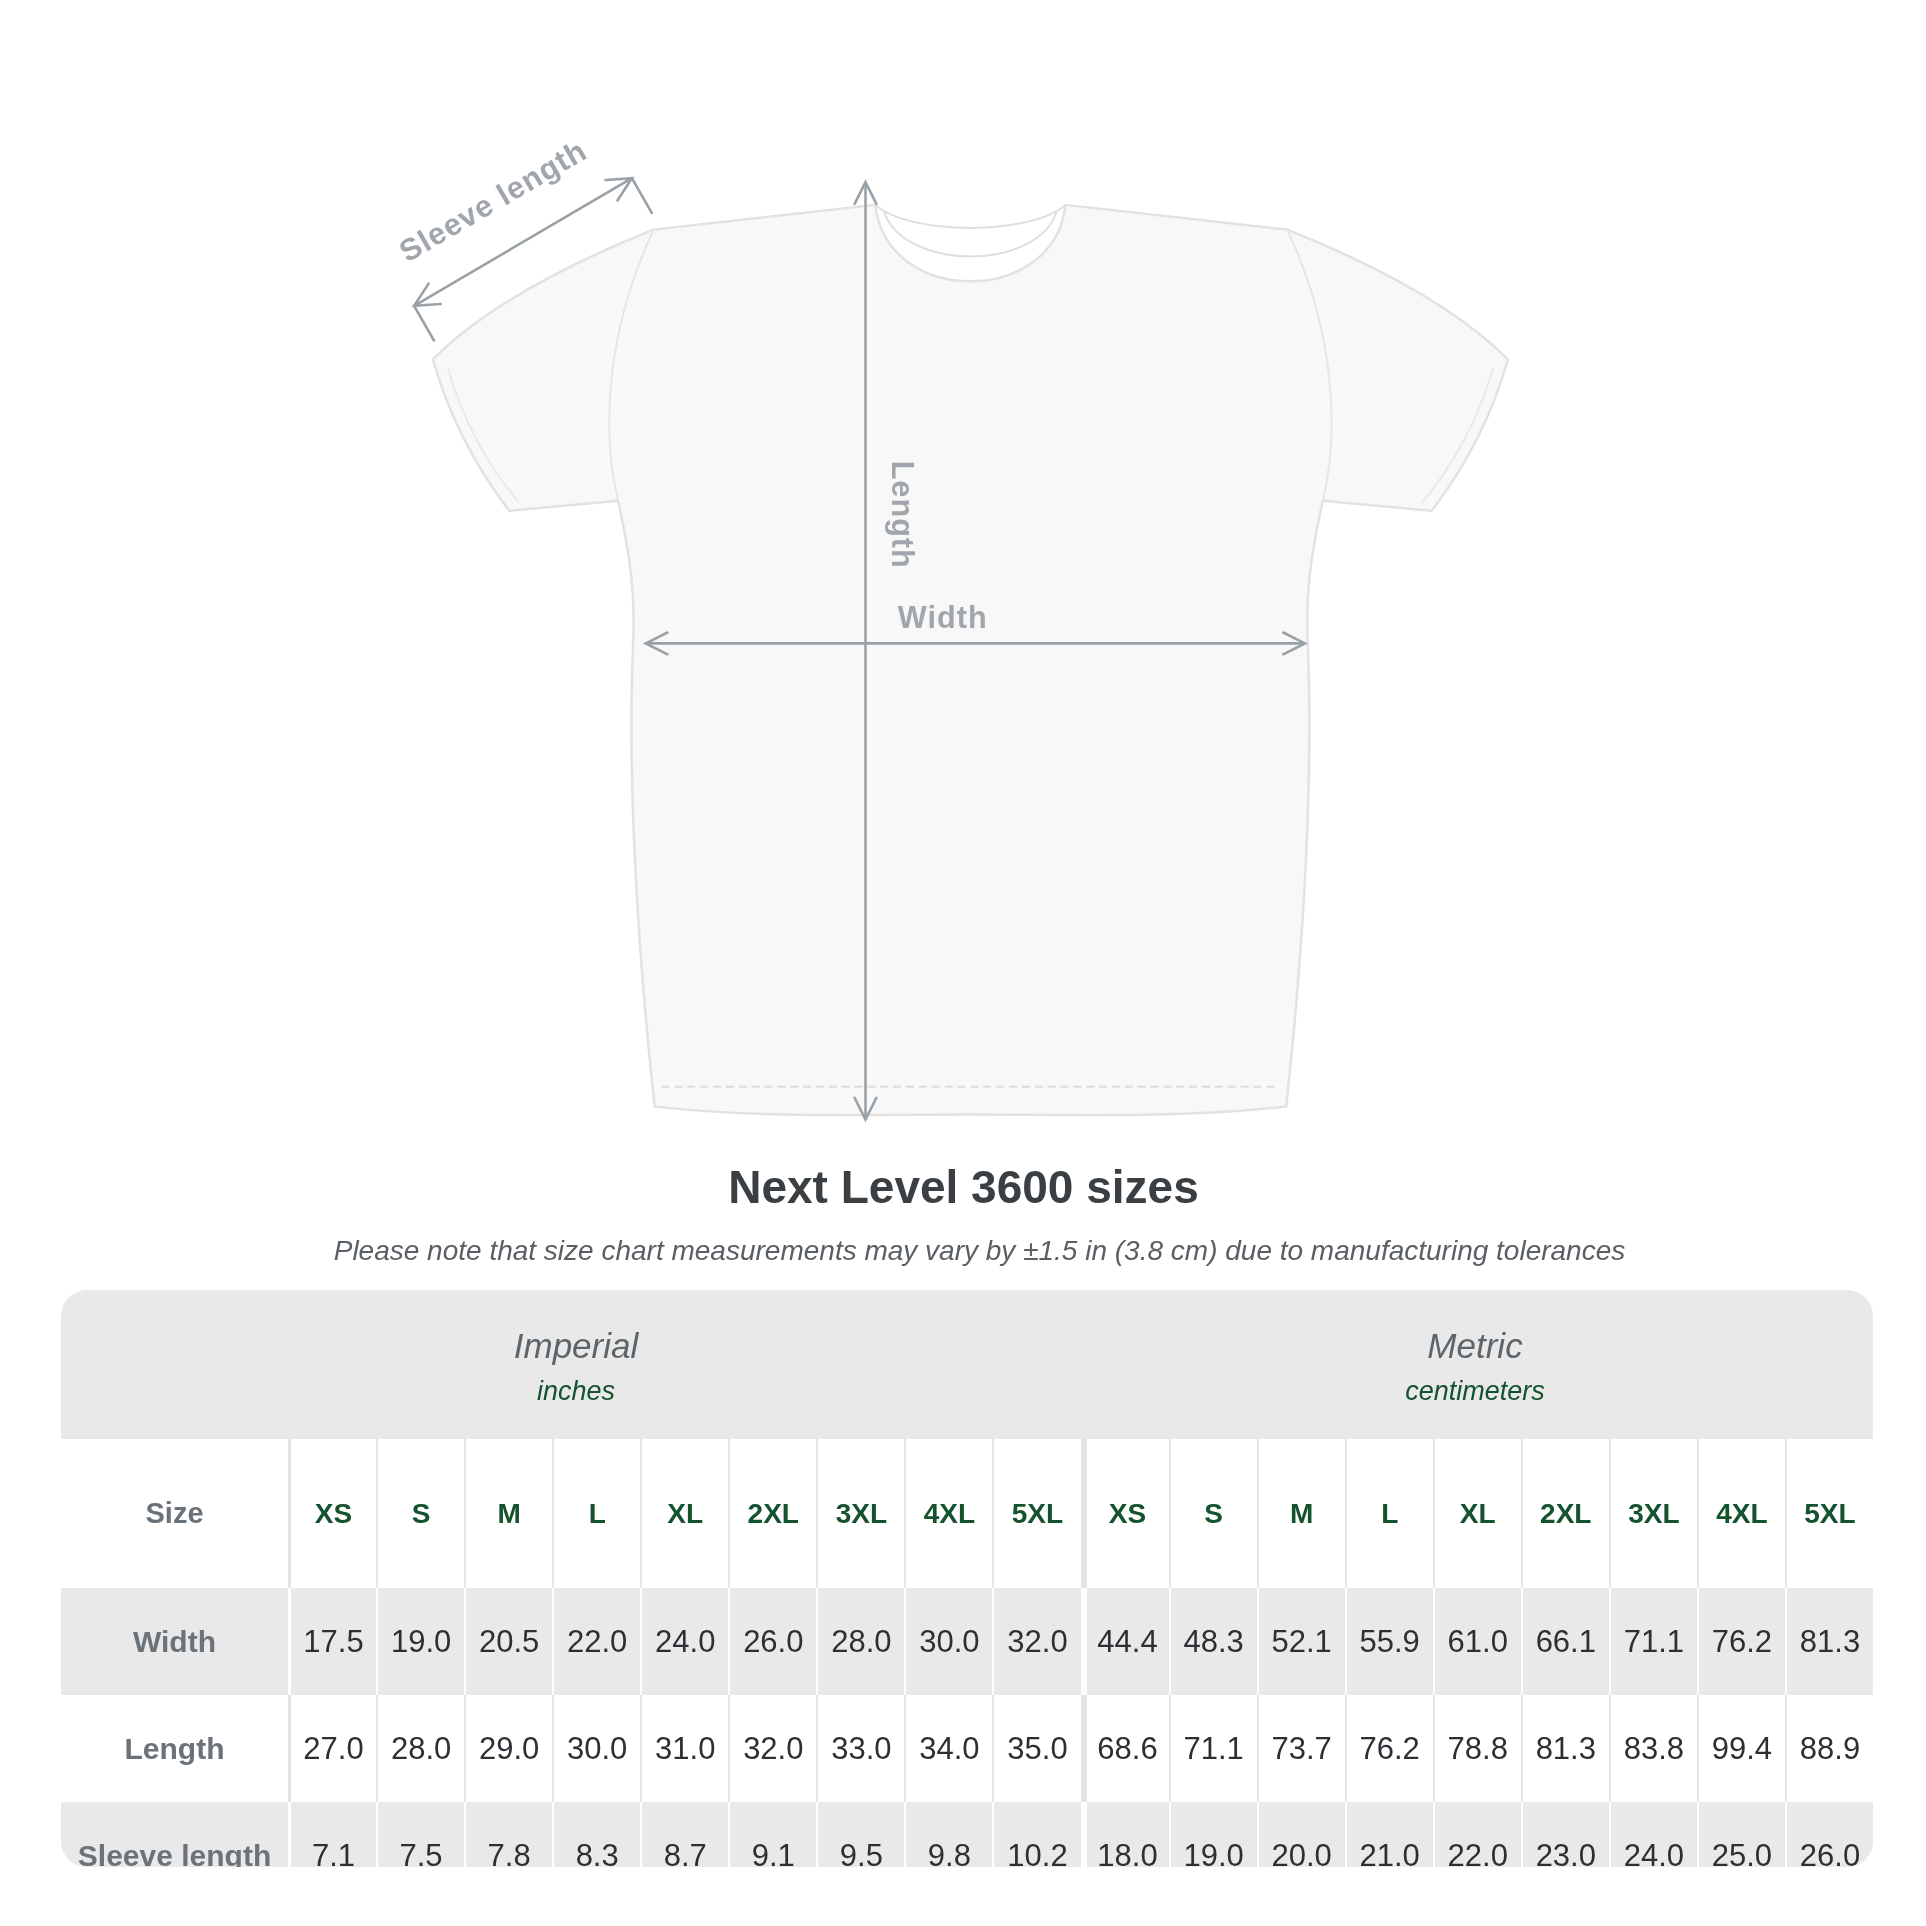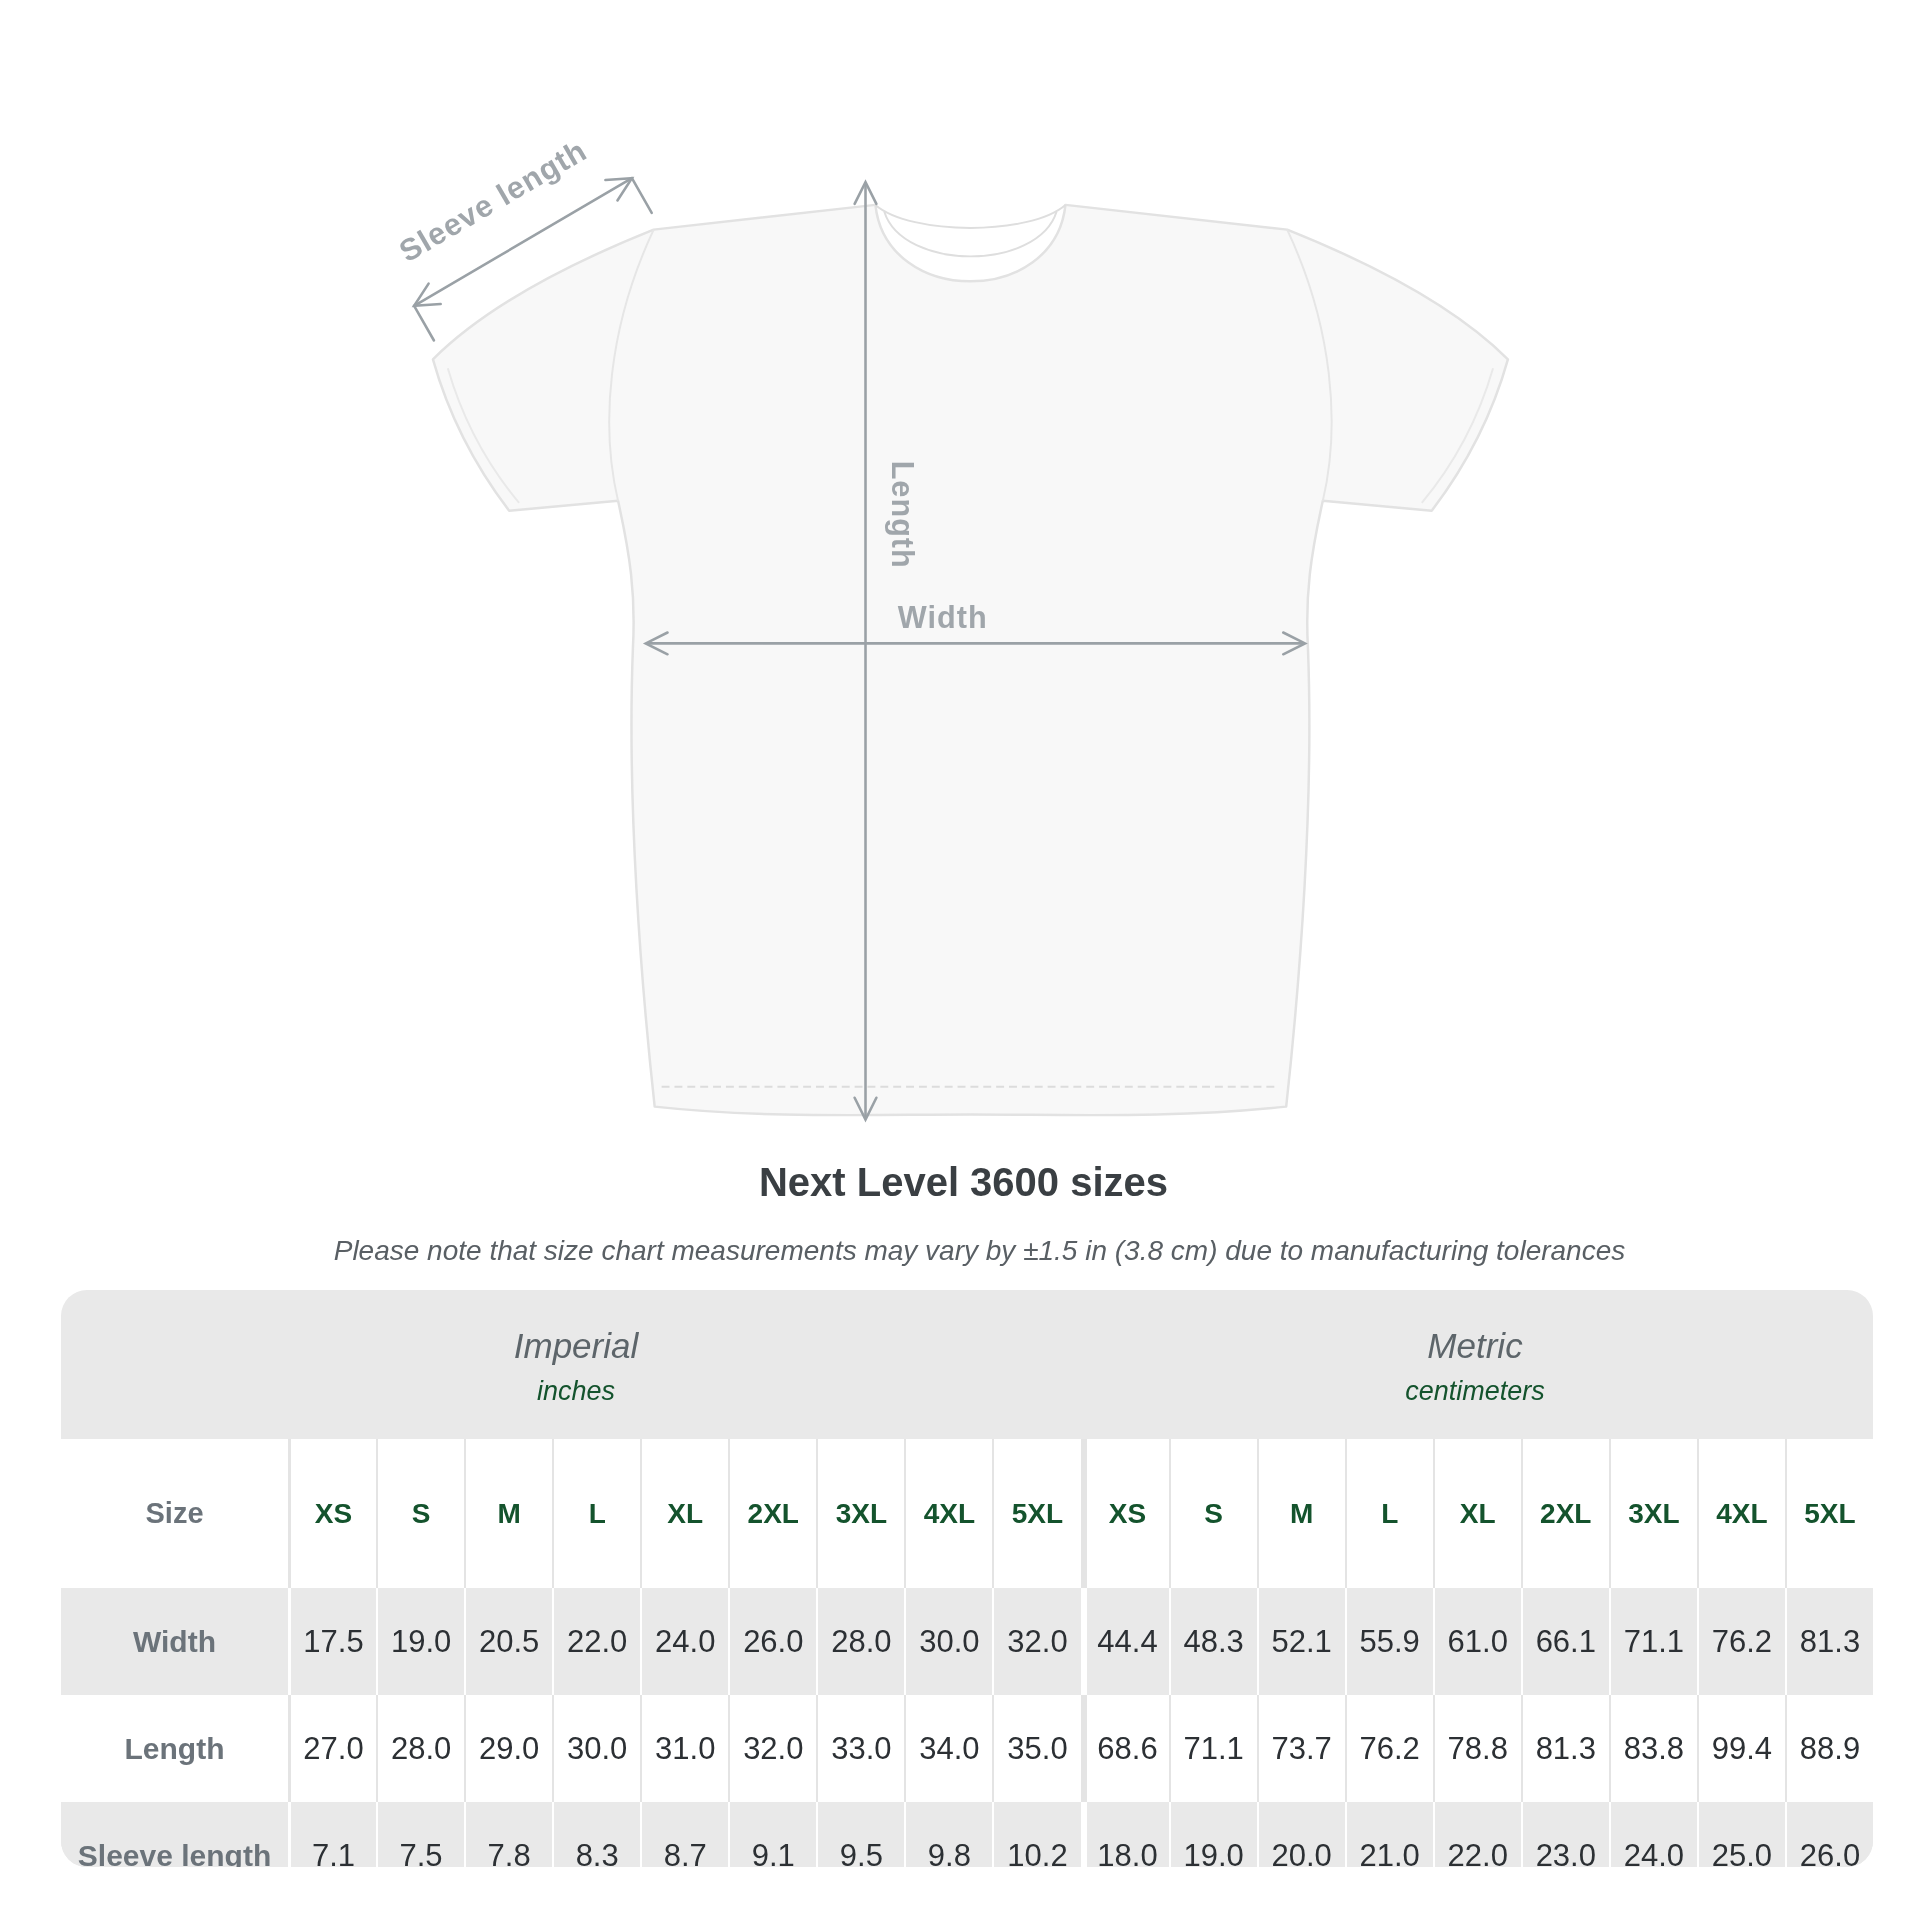--- a/index.html
+++ b/index.html
@@ -12,21 +12,21 @@
   }
   
   .diagram{position:absolute;top:0;left:0;width:1927px;height:1168px;}
   .dim-label{
     font-family:"Liberation Sans", sans-serif;
     font-size:31px;font-weight:700;fill:#a0a6ab;letter-spacing:1px;
   }
   
   .page-title{
     position:absolute;top:1160px;left:0;width:100%;
-    text-align:center;font-size:40px;font-weight:700;color:#3a3f43;margin:0;
+    text-align:center;font-size:46px;font-weight:700;color:#3a3f43;margin:0;
   }
   .page-subtitle{
     position:absolute;top:1219px;left:0;width:100%;
     text-align:center;font-size:28px;font-style:italic;color:#595f64;margin:16px;
   }
   
   .size-card{
     position:absolute;top:1290px;left:61px;width:1812px;height:577px;
     background:#e9e9e9;border-radius:26px;overflow:hidden;
   }

